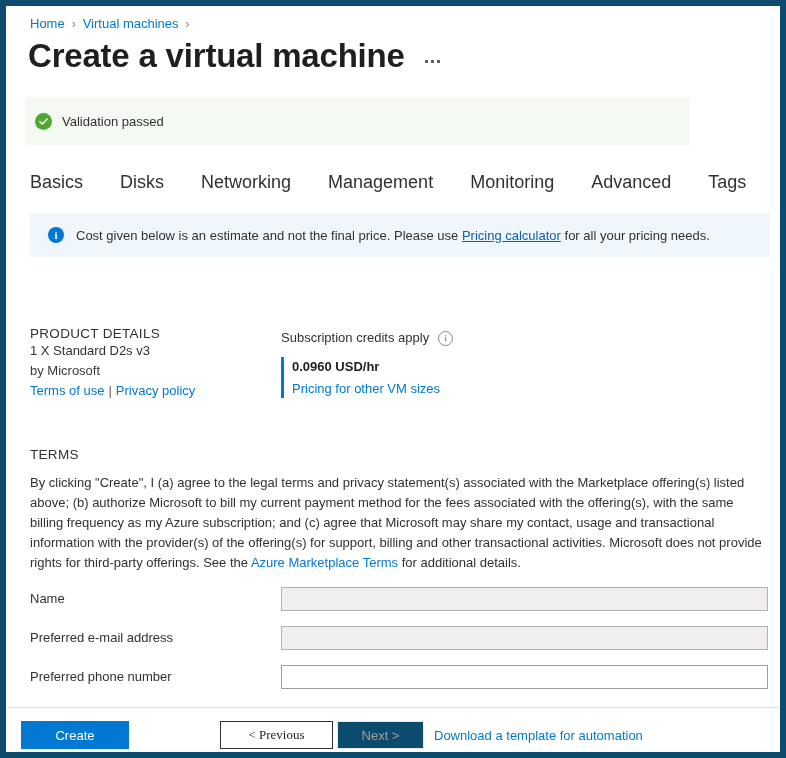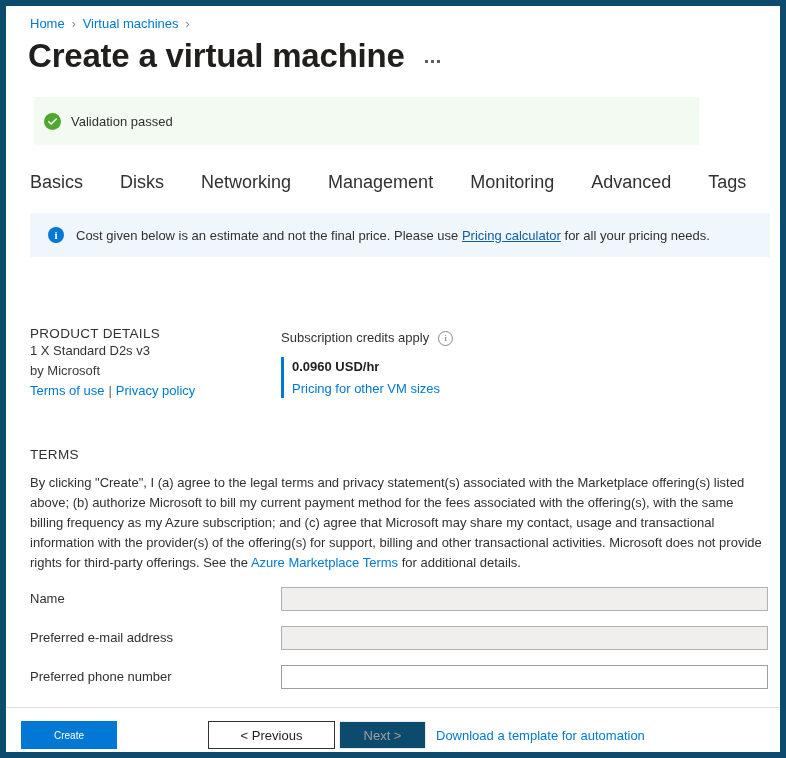--- a/index.html
+++ b/index.html
@@ -70,21 +70,21 @@
   .ellipsis-btn i {
     display: block;
     width: 3px;
     height: 3px;
     background: #605e5c;
   }
 
   
   .validation-banner {
     position: absolute;
-    left: 28px;
+    left: 19px;
     top: 91px;
     width: 665px;
     height: 48px;
     background: #f3faf1;
     display: flex;
     align-items: center;
     box-sizing: border-box;
     padding-left: 10px;
   }
   .check-icon {
@@ -300,36 +300,36 @@
     position: absolute;
     left: 0;
     right: 0;
     top: 702px;
     height: 54px;
     display: flex;
     align-items: center;
   }
   .btn-create {
     margin-left: 15px;
-    width: 96px;
+    width: 108px;
     height: 28px;
     background: #0078d4;
     color: #ffffff;
     border: none;
     font-family: "Liberation Sans", sans-serif;
-    font-size: 10px;
+    font-size: 13px;
     cursor: pointer;
   }
   .btn-prev {
     margin-left: 91px;
-    width: 127px;
+    width: 113px;
     height: 28px;
     background: #ffffff;
     border: 1px solid #323130;
-    font-family: Liberation Sans, sans-serif;
+    font-family: Liberation Serif, serif;
     font-size: 13px;
     color: #201f1e;
     cursor: pointer;
   }
   .btn-next {
     margin-left: 4px;
     width: 87px;
     height: 28px;
     background: #0c4a6e;
     border: 1px solid #ebe9e7;

